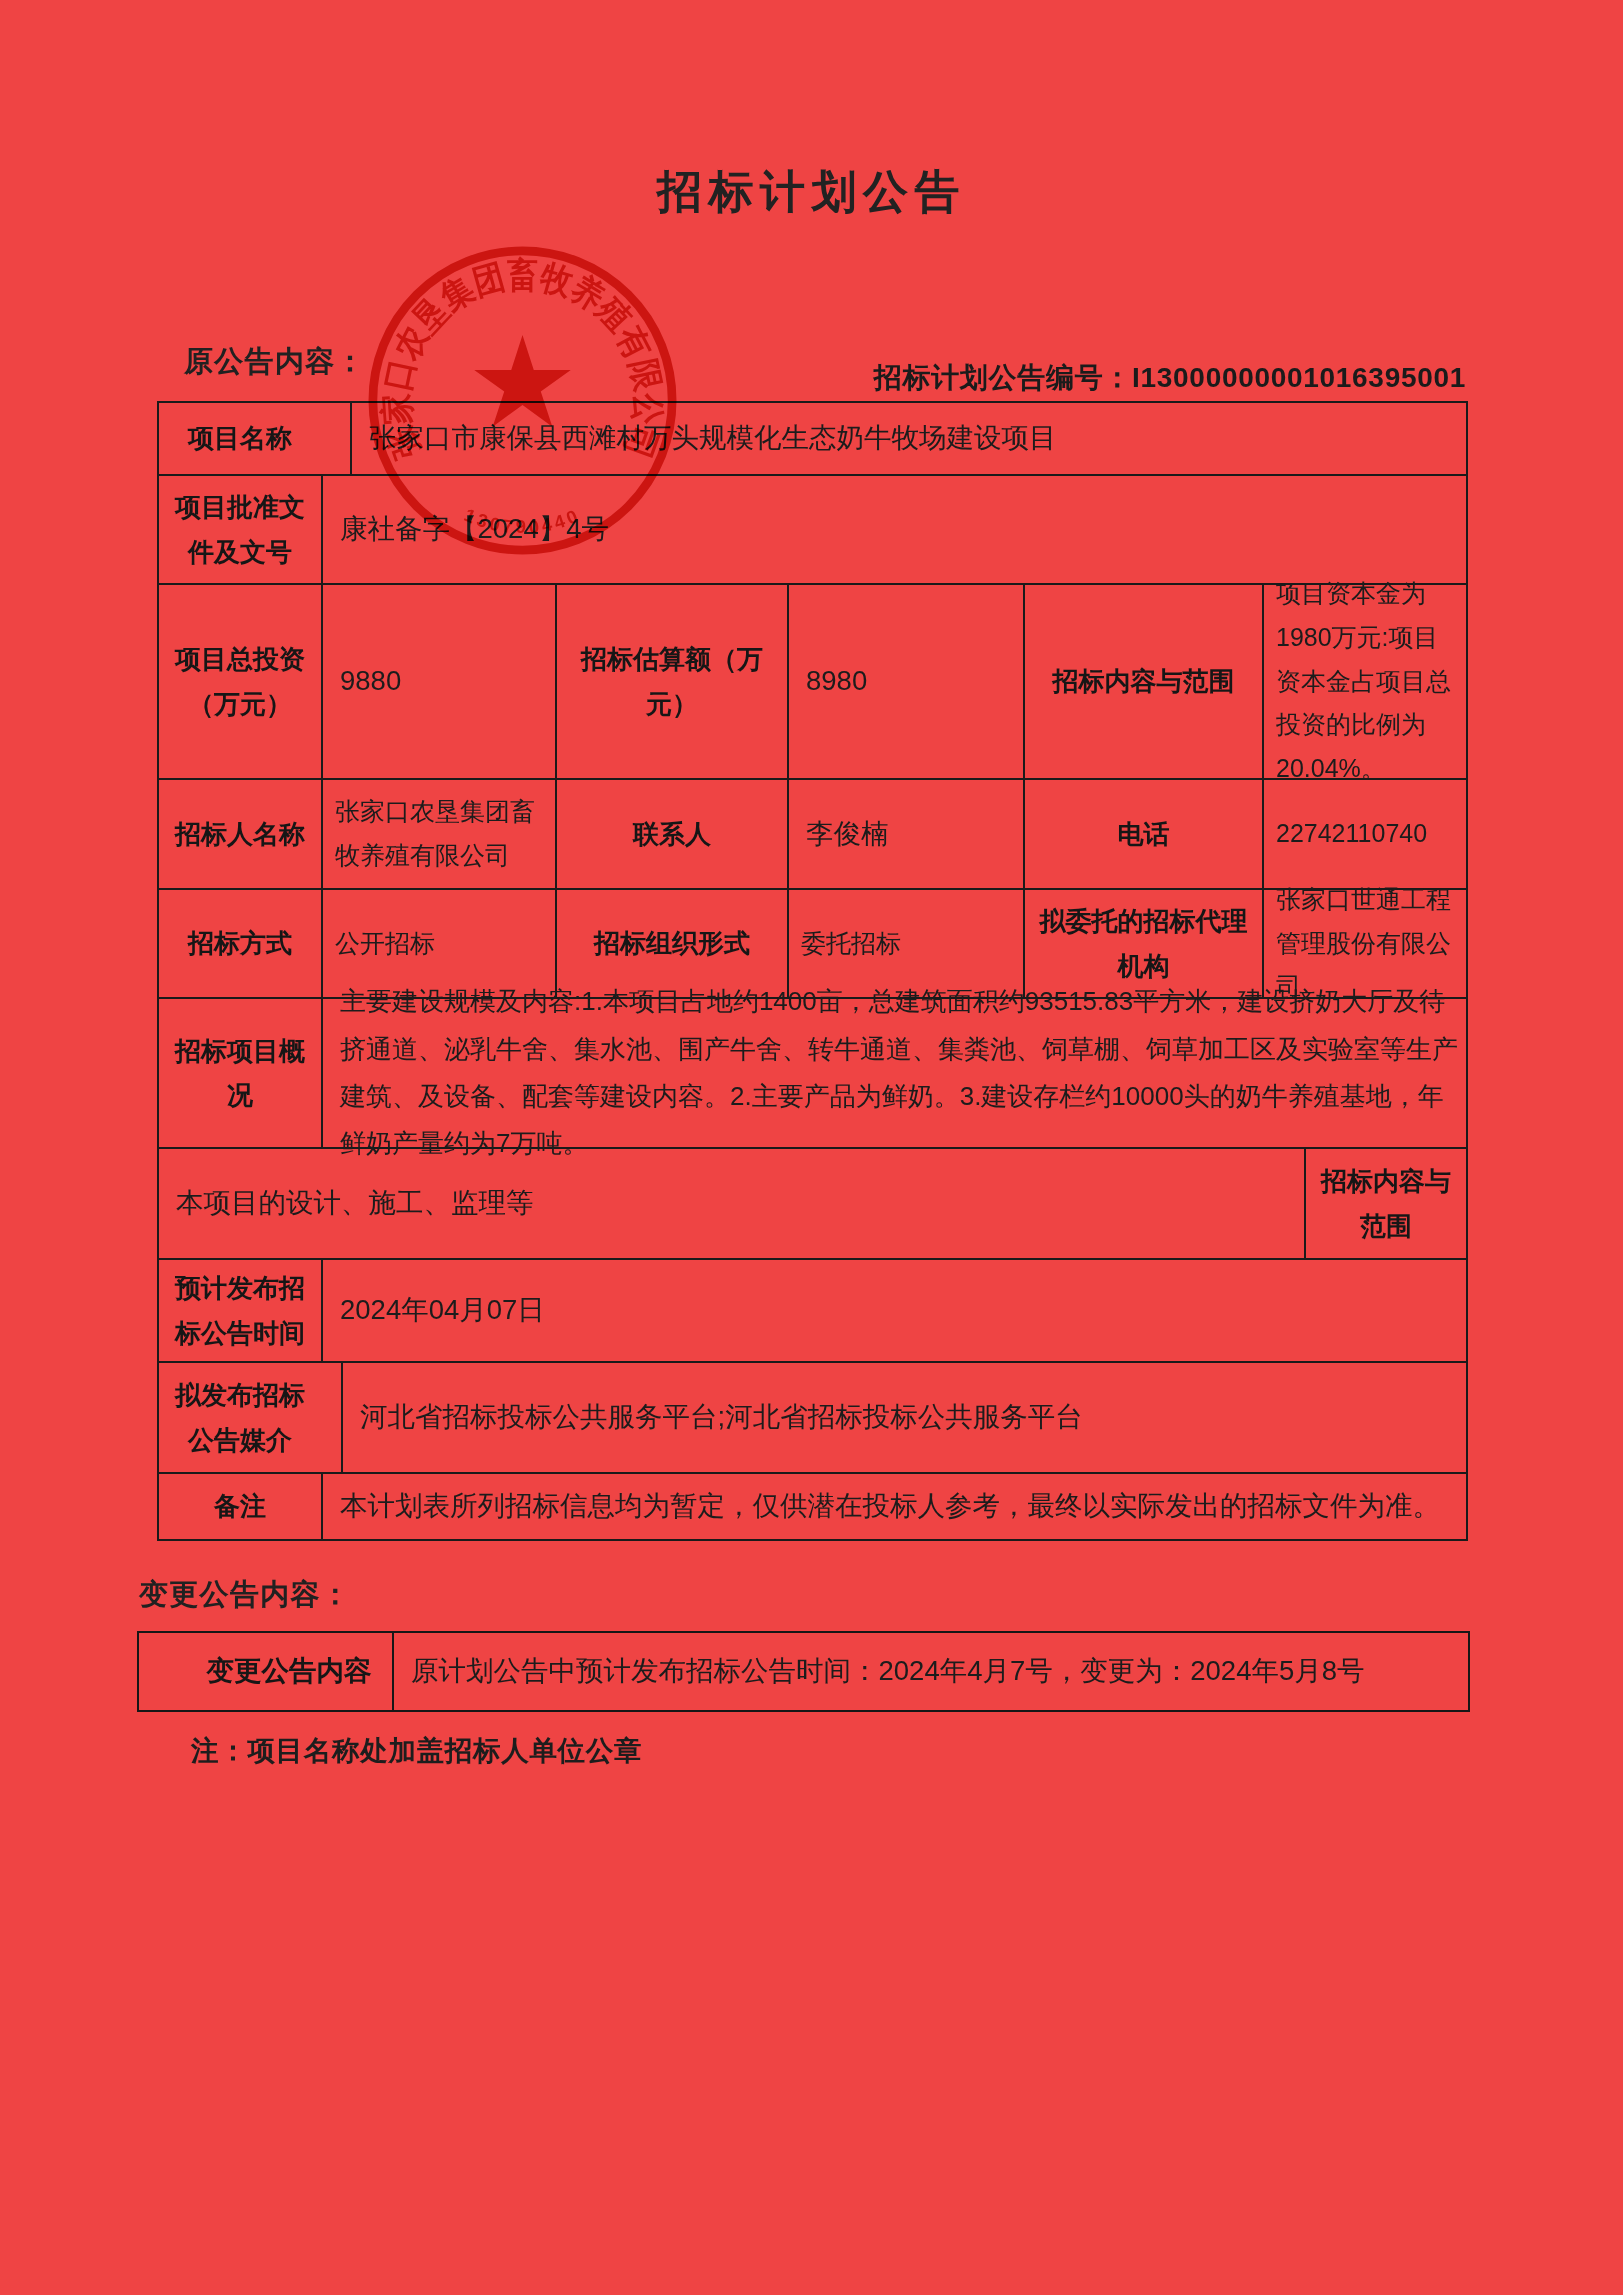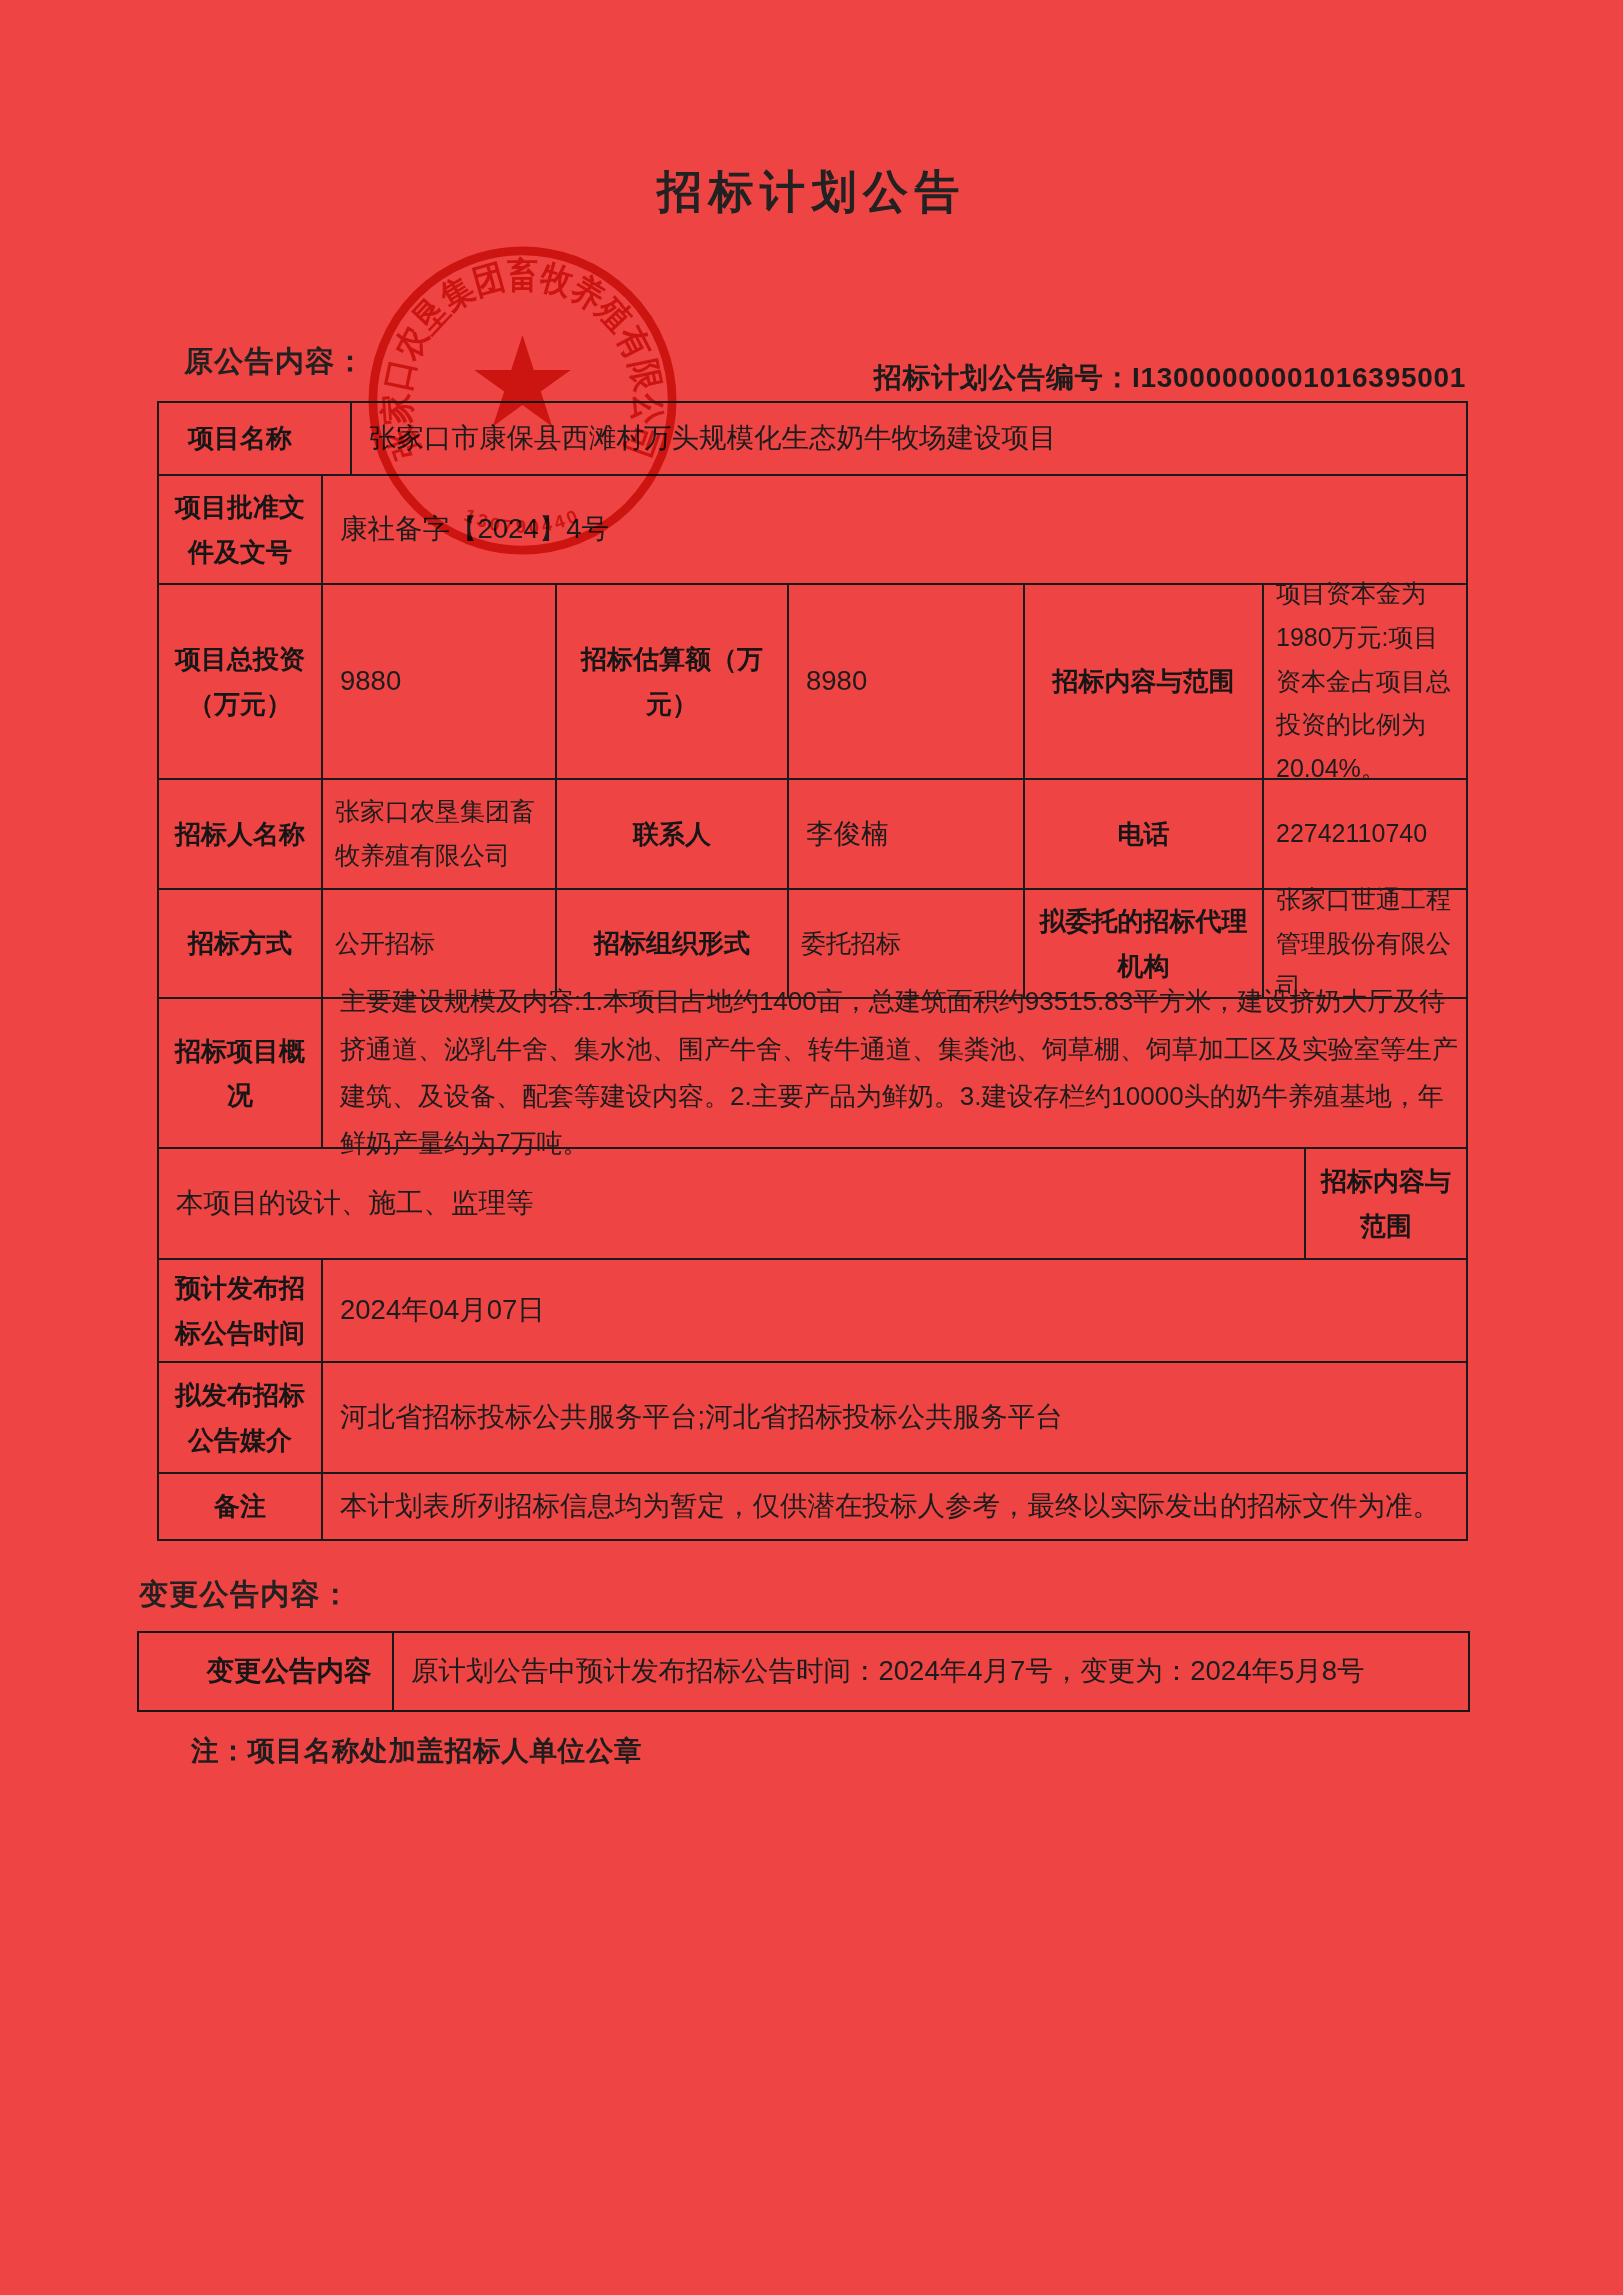--- a/index.html
+++ b/index.html
@@ -30,21 +30,21 @@
        line-height:1.75;padding:6.5px 6.5px 6.5px 17px;color:#1c1c1c;}
   .val.small{font-size:25px;padding-left:12px;padding-right:3.9px;}
   .r1{height:71px;gap:29px;}
   .r2{height:109px;}
   .r3{height:195px;}
   .r4{height:110px;}
   .r5{height:109px;}
   .r6{height:150px;}
   .r7{height:111px;}
   .r8{height:103px;}
-  .r9{height:111px;}
+  .r9{height:111px;gap:20px;}
   .r10{height:67px;}
   .w-l1{width:162px;flex:none;}
   .w-v1{width:234px;flex:none;}
   .w-l2{width:232px;flex:none;}
   .w-v2{width:236px;flex:none;}
   .w-l3{width:239px;flex:none;}
   .w-v3{flex:1;min-width:0;}
   .w-rest{flex:1;min-width:0;}
   .long{line-height:1.82;font-size:26px;}
 

